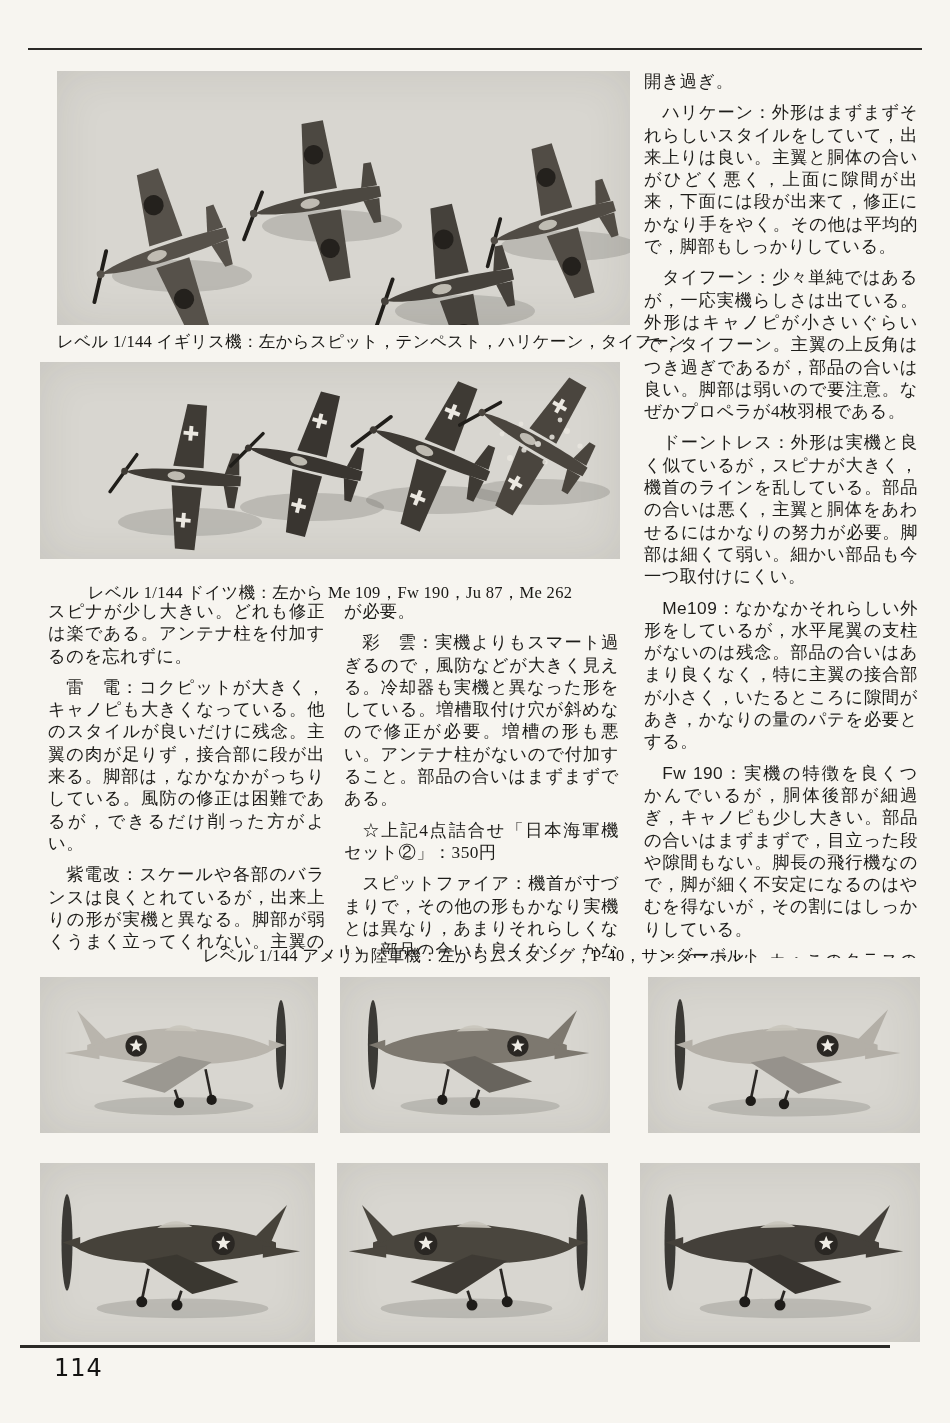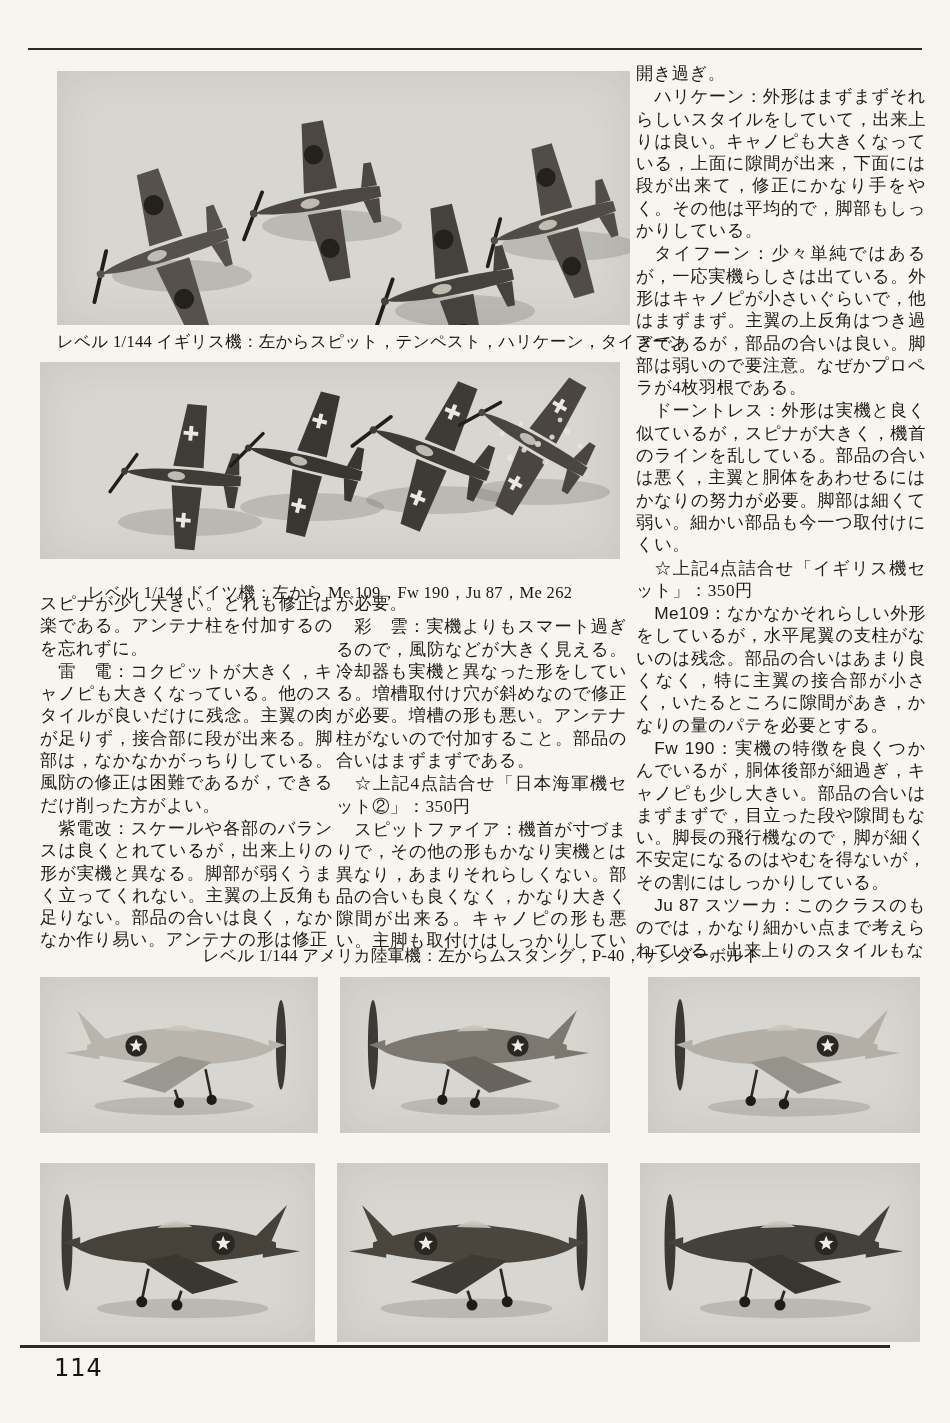--- a/index.html
+++ b/index.html
@@ -12,21 +12,21 @@
   .photo{position:absolute;background:#d8d6d0;box-shadow:inset 0 0 45px rgba(60,55,45,0.10);}
   .photo svg{display:block;}
   .caption{
     position:absolute;font-size:16.5px;line-height:21px;text-align:center;
     letter-spacing:0.3px;white-space:nowrap;color:#181714;
   }
   .col{
     position:absolute;font-size:17.3px;line-height:22.3px;
     text-align:justify;letter-spacing:0.45px;color:#1d1c19;overflow:hidden;
   }
-  .col p{margin:0;}
+  .col p{margin:8px;}
   .col p.ind{text-indent:1.05em;}
   .ph{font-weight:normal;font-family:"Liberation Sans", sans-serif;}
   .pagenum{
     position:absolute;font-size:24px;letter-spacing:1px;color:#141312;
     font-family:"DejaVu Sans", sans-serif;
   }
   
   .canopy{fill:#c9c5bc;opacity:.92}
   .prop{stroke:#201e1a;stroke-width:3.5;stroke-linecap:round}
   .mark-dark{fill:#24211d}
@@ -159,24 +159,23 @@
 
   <div class="col" style="top:592px;left:336px;width:291px;height:362px">
     <p><b class="ph"></b><span>が必要。</span></p>
     <p class="ind"><b class="ph">彩　雲：</b><span>実機よりもスマート過ぎるので，風防などが大きく見える。冷却器も実機と異なった形をしている。増槽取付け穴が斜めなので修正が必要。増槽の形も悪い。アンテナ柱がないので付加すること。部品の合いはまずまずである。</span></p>
     <p class="ind"><b class="ph"></b><span>☆上記4点詰合せ「日本海軍機セット②」：350円</span></p>
     <p class="ind"><b class="ph">スピットファイア：</b><span>機首が寸づまりで，その他の形もかなり実機とは異なり，あまりそれらしくない。部品の合いも良くなく，かなり大きく隙間が出来る。キャノピの形も悪い。主脚も取付けはしっかりしているが</span></p>
   </div>
 
   <div class="col" style="top:62px;left:636px;width:290px;height:896px">
     <p><b class="ph"></b><span>開き過ぎ。</span></p>
-    <p class="ind"><b class="ph">ハリケーン：</b><span>外形はまずまずそれらしいスタイルをしていて，出来上りは良い。キャノピも大きくなっている，上面に隙間が出来，下面には段が出来て，修正にかなり手をやく。その他は平均的で，脚部もしっかりしている。</span></p>
-    <p class="ind"><b class="ph">タイフーン：</b><span>少々単純ではあるが，一応実機らしさは出ている。外形はキャノピが小さいぐらいで，他はまずまず。主翼の上反角はつき過ぎであるが，部品の合いは良い。脚部は弱いので要注意。なぜかプロペラが4枚羽根である。</span></p>
+    <p class="ind"><b class="ph">ハリケーン：</b><span>外形はまずまずそれらしいスタイルをしていて，出来上りは良い。主翼と胴体の合いがひどく悪く，上面に隙間が出来，下面には段が出来て，修正にかなり手をやく。その他は平均的で，脚部もしっかりしている。</span></p>
+    <p class="ind"><b class="ph">タイフーン：</b><span>少々単純ではあるが，一応実機らしさは出ている。外形はキャノピが小さいぐらいで，タイフーン。主翼の上反角はつき過ぎであるが，部品の合いは良い。脚部は弱いので要注意。なぜかプロペラが4枚羽根である。</span></p>
     <p class="ind"><b class="ph">ドーントレス：</b><span>外形は実機と良く似ているが，スピナが大きく，機首のラインを乱している。部品の合いは悪く，主翼と胴体をあわせるにはかなりの努力が必要。脚部は細くて弱い。細かい部品も今一つ取付けにくい。</span></p>
-    <p class="ind"><b class="ph"></b><span>☆上記4点詰合せ「イギリス機セット」：350円</span></p>
     <p class="ind"><b class="ph">Me109：</b><span>なかなかそれらしい外形をしているが，水平尾翼の支柱がないのは残念。部品の合いはあまり良くなく，特に主翼の接合部が小さく，いたるところに隙間があき，かなりの量のパテを必要とする。</span></p>
     <p class="ind"><b class="ph">Fw 190：</b><span>実機の特徴を良くつかんでいるが，胴体後部が細過ぎ，キャノピも少し大きい。部品の合いはまずまずで，目立った段や隙間もない。脚長の飛行機なので，脚が細く不安定になるのはやむを得ないが，その割にはしっかりしている。</span></p>
     <p class="ind"><b class="ph">Ju 87 スツーカ：</b><span>このクラスのものでは，かなり細かい点まで考えられている。出来上りのスタイルもな</span></p>
   </div>
 
   <div class="caption" style="top:945px;left:7px;width:950px">レベル 1/144 アメリカ陸軍機：左からムスタング，P-40，サンダーボルト</div>
 
   <div class="photo" style="top:977px;left:40px;width:278px;height:156px">
     <svg viewBox="0 0 278 156" width="278" height="156">
       <g style="color:#b9b5ad">

